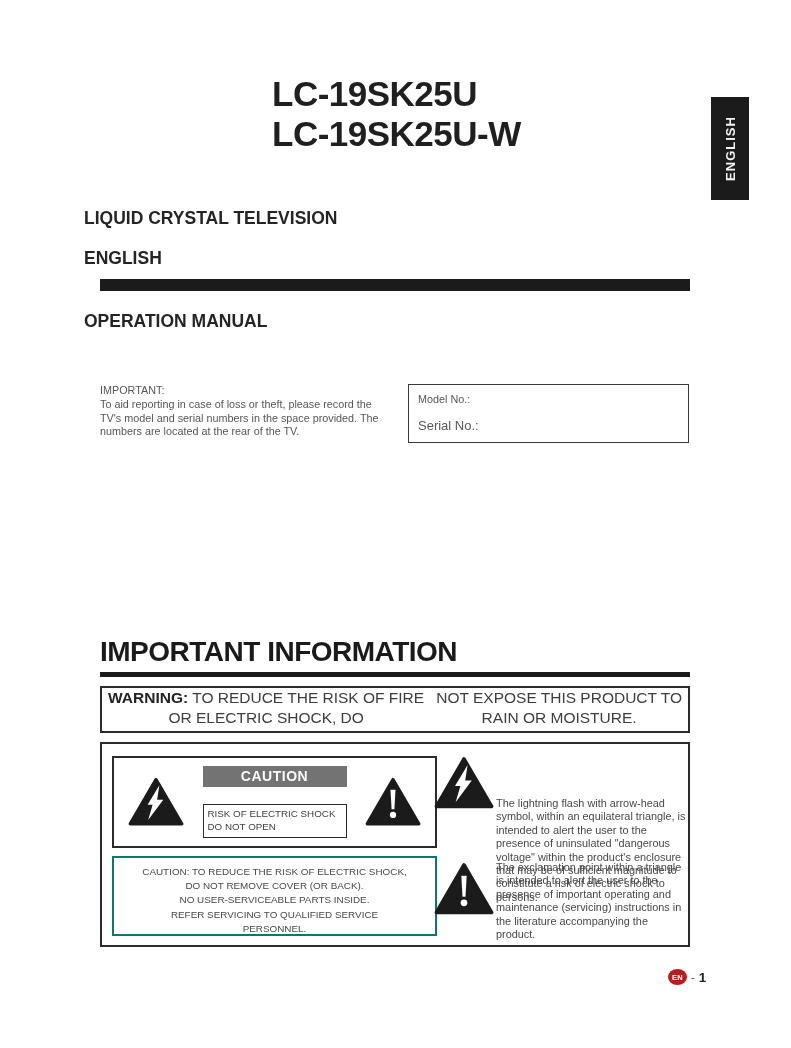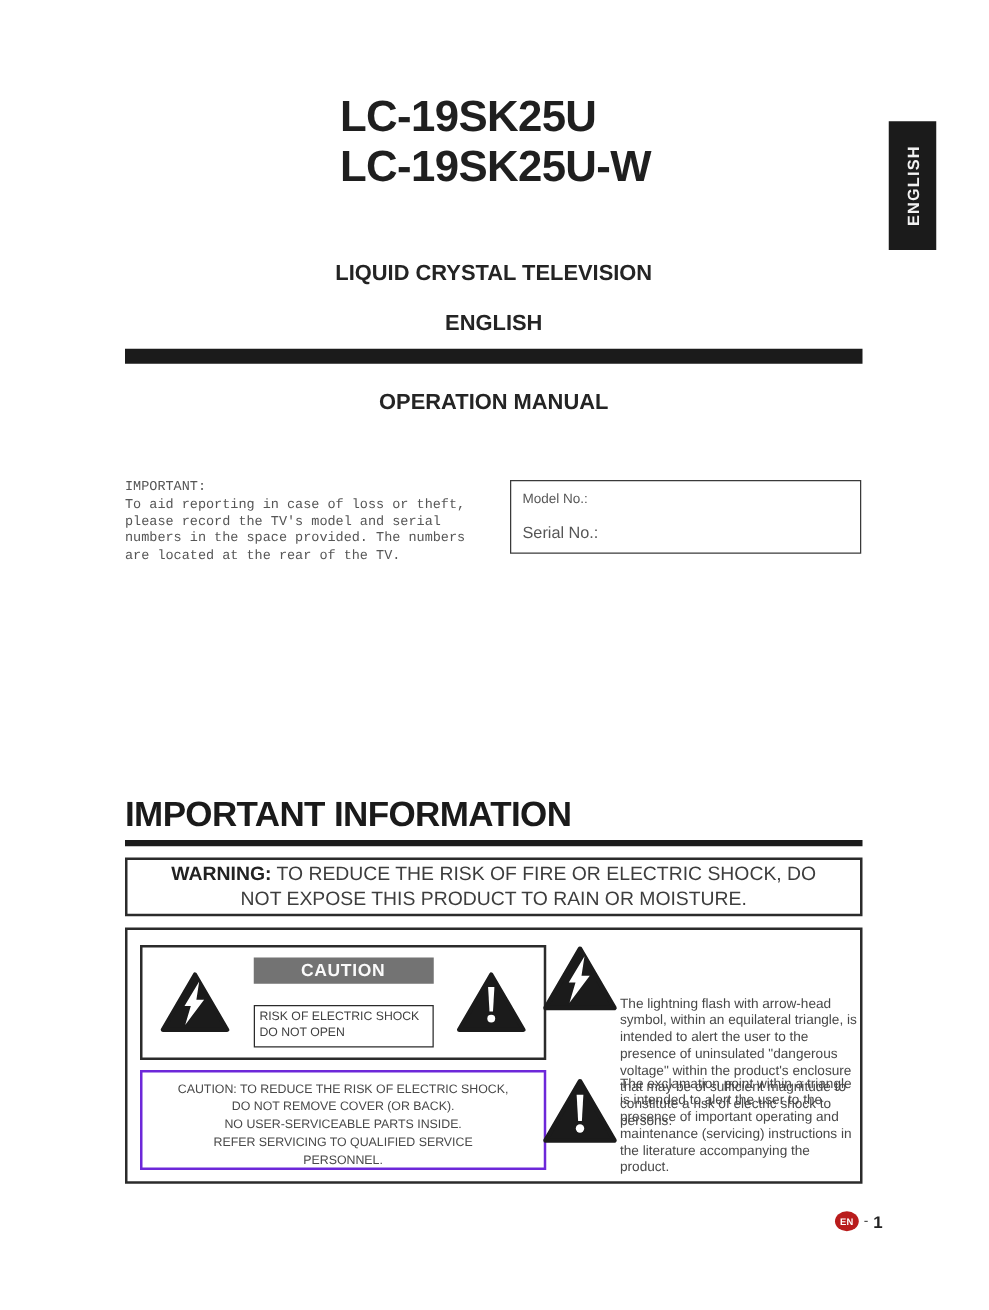--- a/index.html
+++ b/index.html
@@ -5,44 +5,44 @@
   html,body{margin:0;padding:0;background:#fff;}
   .page{
     position:relative;width:791px;height:1048px;background:#fff;overflow:hidden;
     font-family:"Liberation Sans", sans-serif;color:#1c1c1c;padding-left:47px;
   }
   .abs{position:absolute;}
   
   .models{margin:0;left:272px;top:74px;font-size:35px;font-weight:bold;line-height:40px;letter-spacing:-0.5px;color:#1f1f1f;}
   .lang-tab{left:711px;top:97px;width:38px;height:103px;background:#1b1b1b;display:flex;align-items:center;justify-content:center;}
   .lang-tab span{display:block;transform:rotate(-90deg);white-space:nowrap;color:#f2f2f2;font-size:13px;font-weight:bold;letter-spacing:1px;}
-  .center-col{left:100px;width:590px;text-align:center;}
+  .center-col{left:84px;width:590px;text-align:left;}
   .subtitle{top:208px;font-size:17.5px;font-weight:bold;color:#242424;}
   .lang-heading{top:248px;font-size:17.5px;font-weight:bold;color:#242424;}
   .divider-bar{left:100px;top:279px;width:590px;height:12px;background:#1b1b1b;}
   .doc-type{top:311px;font-size:17.5px;font-weight:bold;color:#242424;}
   
-  .imp-note{left:100px;top:384px;width:292px;font-size:10.8px;line-height:13.8px;color:#565656;font-family:Liberation Mono, monospace;}
+  .imp-note{left:100px;top:384px;width:292px;font-size:10.8px;line-height:13.8px;color:#565656;}
   .record-box{left:408px;top:384px;width:281px;height:59px;border:1.5px solid #3a3a3a;box-sizing:border-box;}
   .record-box .model{position:absolute;left:9px;top:8px;font-size:10.8px;color:#565656;}
   .record-box .serial{position:absolute;left:9px;top:33px;font-size:13px;color:#565656;}
   
   .ii-heading{left:100px;top:636px;font-size:28px;font-weight:bold;letter-spacing:-0.5px;color:#1a1a1a;}
   .ii-rule{left:100px;top:672px;width:590px;height:5px;background:#1b1b1b;}
   .warning-box{left:100px;top:686px;width:590px;height:47px;border:2px solid #2b2b2b;box-sizing:border-box;
-    display:flex;flex-direction:column;justify-content:center;text-align:center;font-size:15.5px;line-height:20px;color:#3d3d3d;}
+    display:flex;flex-direction:row;justify-content:center;text-align:center;font-size:15.5px;line-height:20px;color:#3d3d3d;}
   .warning-box b{color:#222;}
   
   .outer-box{left:100px;top:742px;width:590px;height:205px;border:2px solid #2b2b2b;box-sizing:border-box;}
   .boxA{left:112px;top:756px;width:325px;height:92px;border:2px solid #2b2b2b;box-sizing:border-box;
     display:flex;align-items:center;justify-content:space-between;padding:0 14px;}
   .caution-label{width:144px;}
   .caution-bar{background:#737373;color:#fafafa;text-align:center;font-size:14px;font-weight:bold;letter-spacing:0.5px;padding:2px 0 3px;}
   .caution-riskbox{border:1.5px solid #2b2b2b;padding:3px 4px 4px;font-size:9.8px;line-height:12.5px;color:#3f3f3f;margin-top:17px;}
-  .boxB{left:112px;top:856px;width:325px;height:80px;border:2px solid #6d28d9;box-sizing:border-box;
+  .boxB{left:112px;top:856px;width:325px;height:80px;border:2px solid #0f766e;box-sizing:border-box;
     text-align:center;font-size:9.9px;line-height:14.2px;color:#484848;padding-top:7px;}
   .tri-small{width:56px;height:50px;}
   .tri-big{width:60px;height:54px;}
   .right-tri-1{left:434px;top:756px;}
   .right-tri-2{left:434px;top:862px;}
   .side-par{width:190px;font-size:10.9px;line-height:13.4px;color:#484848;}
   .par-1{left:496px;top:797px;}
   .par-2{left:496px;top:861px;}
   
   .footer{left:668px;top:969px;display:flex;align-items:center;gap:4px;}

